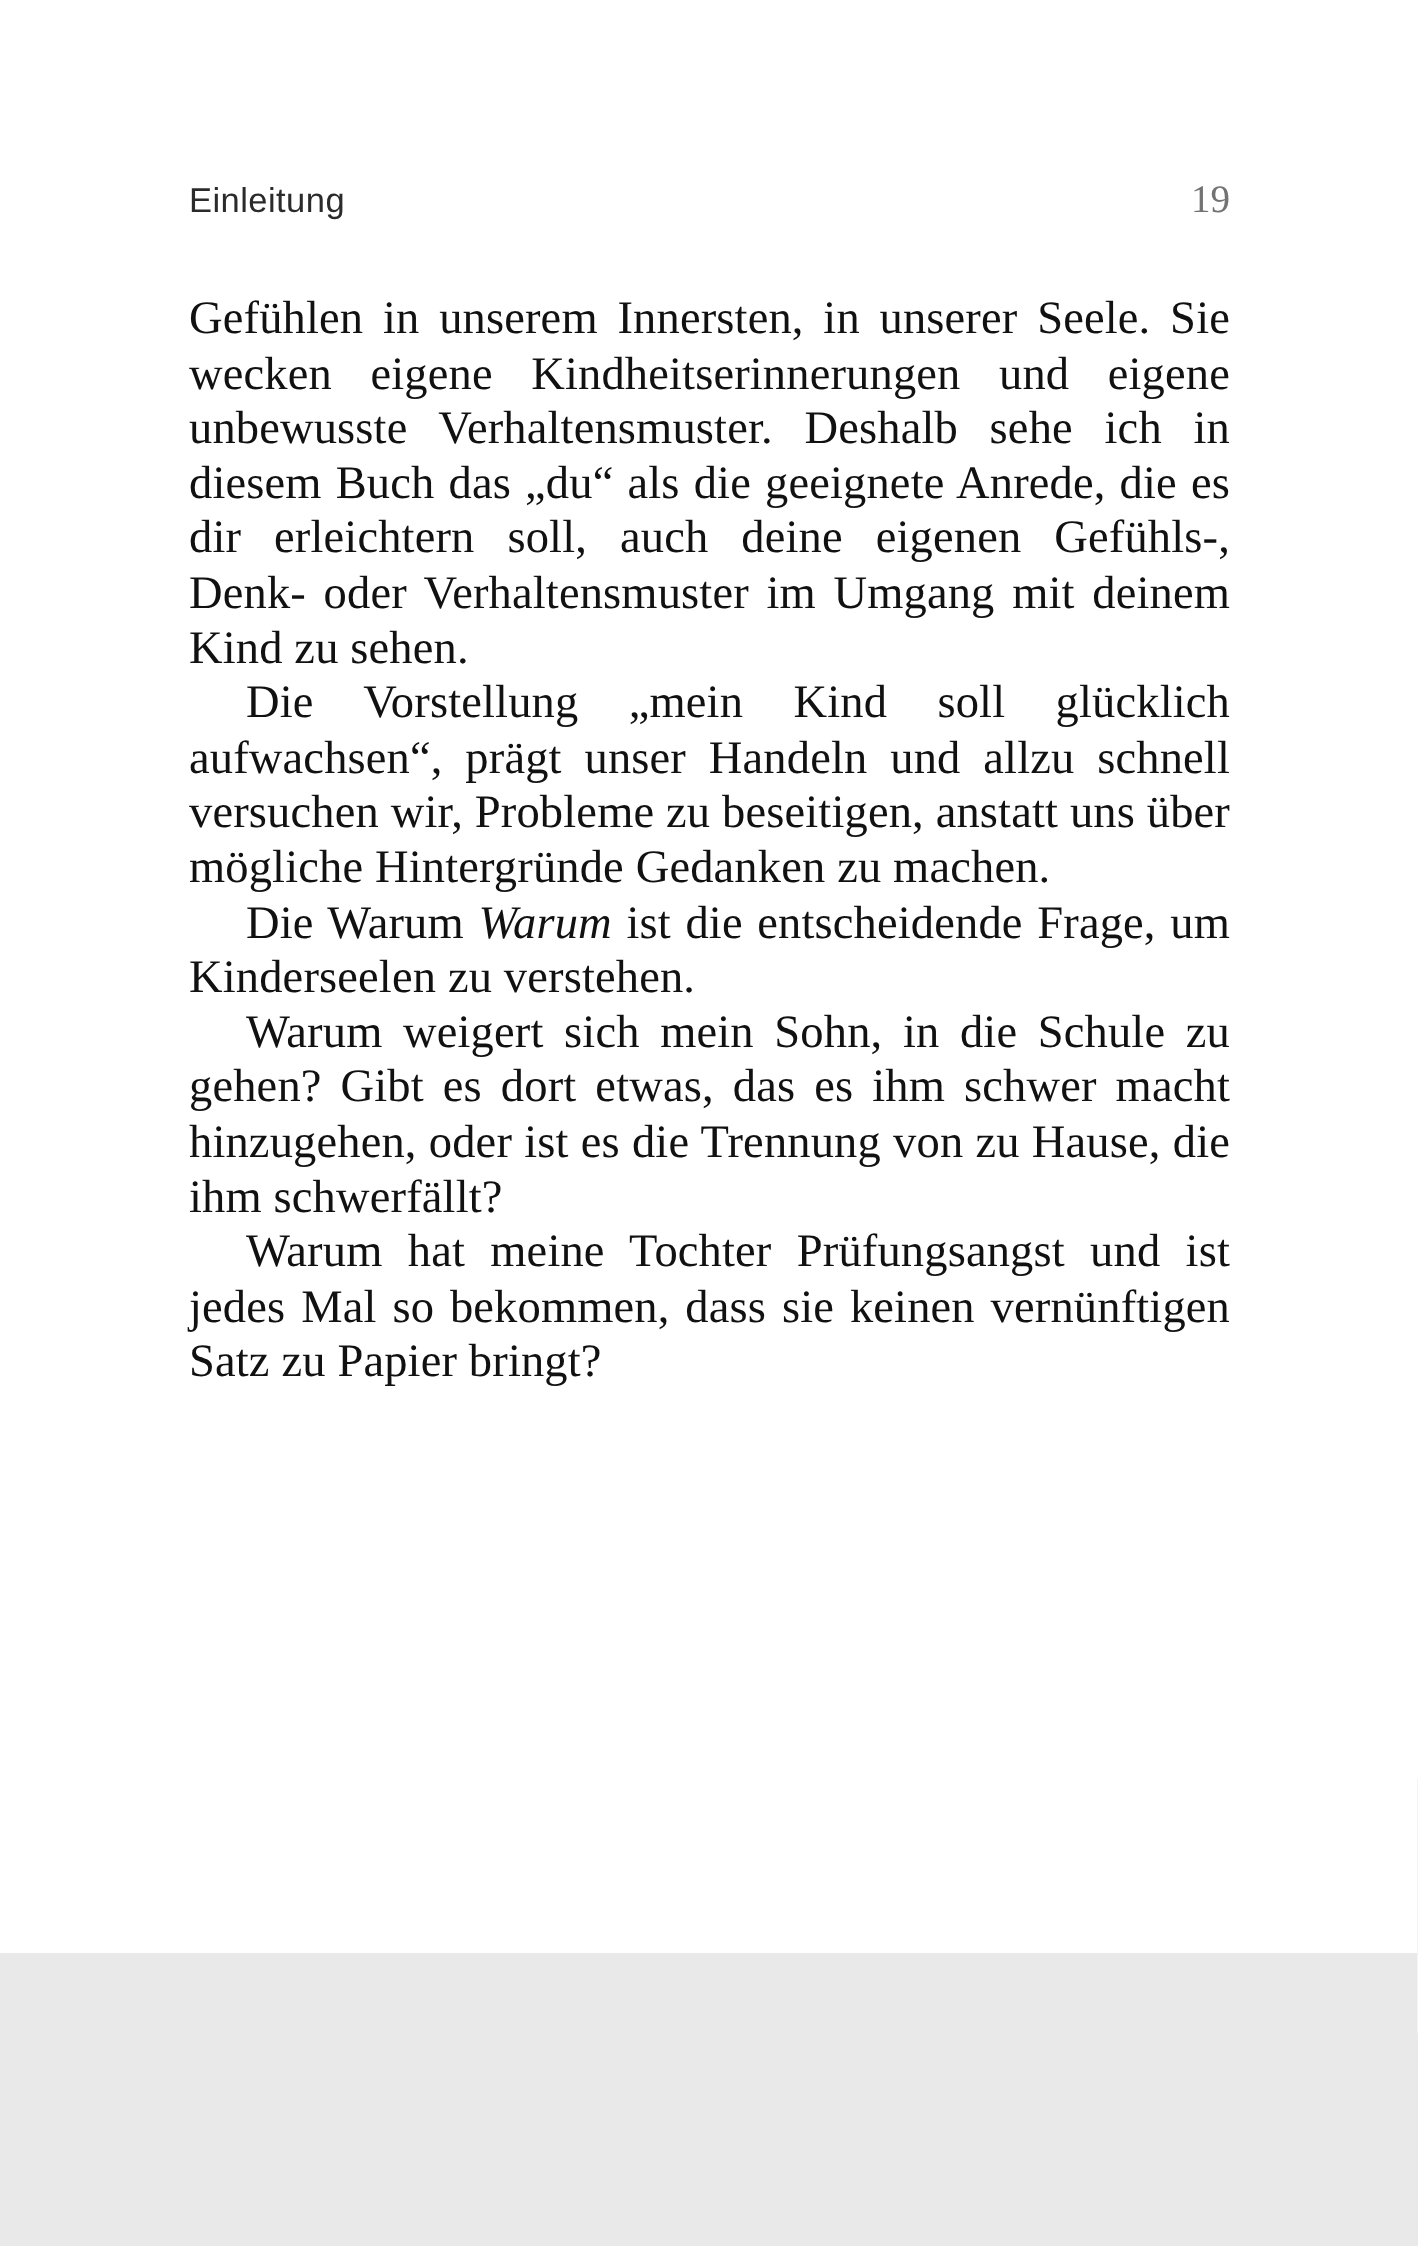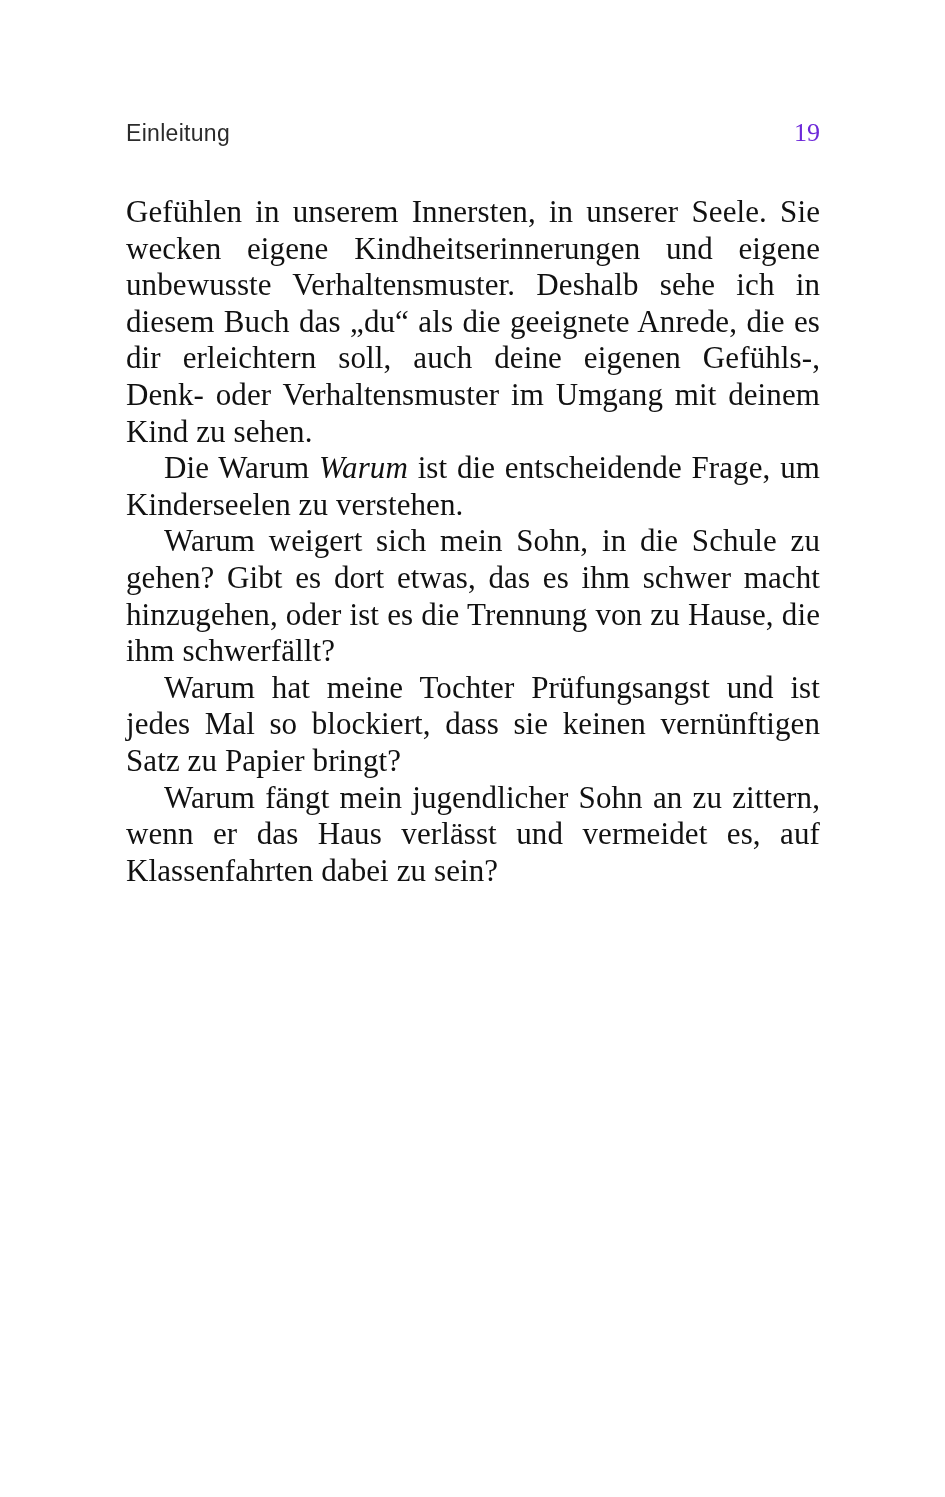--- a/index.html
+++ b/index.html
@@ -1,21 +1,21 @@
 <!DOCTYPE html>
 <html lang="de"><head>
 <meta charset="utf-8">
 <title>Einleitung — Seite 19</title>
 <style>
   * { margin: 0; padding: 0; box-sizing: border-box; }
   html, body { background: #e9e9e9; }
   .page {
     position: relative;
     width: 945px;
-    height: 1497px;
+    height: 1302px;
     margin: 0 auto;
     background: #ffffff;
     padding: 118px 125px 0 126px;
     font-family: "Liberation Serif", serif;
     color: #111111;
     overflow: hidden;
   }
   .running-head {
     display: flex;
     justify-content: space-between;
@@ -25,21 +25,21 @@
   .running-title {
     font-family: "Liberation Sans", sans-serif;
     font-size: 23px;
     font-weight: 400;
     color: #2b2b2b;
     letter-spacing: 0.3px;
   }
   .page-number {
     font-family: "Liberation Serif", serif;
     font-size: 26px;
-    color: #6d28d9;
+    color: #737373;
   }
   .body-text {
     font-size: 31px;
     line-height: 36.6px;
     text-align: justify;
     letter-spacing: 0.1px;
   }
   .para { text-indent: 0; }
   .para.indent { text-indent: 38px; }
   .para em { font-style: italic; }
@@ -47,18 +47,18 @@
 </head>
 <body>
 
 <div class="page">
   <div class="running-head">
     <span class="running-title">Einleitung</span>
     <span class="page-number">19</span>
   </div>
   <div class="body-text">
       <p class="para"><span>Gefühlen in unserem Innersten, in unserer Seele. Sie wecken eigene Kindheitserinnerungen und eigene unbewusste Verhaltensmuster. Deshalb sehe ich in diesem Buch das „du“ als die geeignete Anrede, die es dir erleichtern soll, auch deine eigenen Gefühls-, Denk- oder Verhaltensmuster im Umgang mit deinem Kind zu sehen.</span></p>
+      <p class="para indent"><span>Die Vorstellung „mein Kind soll glücklich aufwachsen“, prägt unser Handeln und allzu schnell versuchen wir, Probleme zu beseitigen, anstatt uns über mögliche Hintergründe Gedanken zu machen.</span></p>
       <p class="para indent"><span>Die Warum </span><em>Warum</em><span> ist die entscheidende Frage, um Kinderseelen zu verstehen.</span></p>
       <p class="para indent"><span>Warum weigert sich mein Sohn, in die Schule zu gehen? Gibt es dort etwas, das es ihm schwer macht hinzugehen, oder ist es die Trennung von zu Hause, die ihm schwerfällt?</span></p>
-      <p class="para indent"><span>Warum hat meine Tochter Prüfungsangst und ist jedes Mal so blockiert, dass sie keinen vernünftigen Satz zu Papier bringt?</span></p>
-      <p class="para indent"><span>Warum fängt mein jugendlicher Sohn an zu zittern, wenn er das Haus verlässt und vermeidet es, auf Klassenfahrten dabei zu sein?</span></p>
+      <p class="para indent"><span>Warum hat meine Tochter Prüfungsangst und ist jedes Mal so bekommen, dass sie keinen vernünftigen Satz zu Papier bringt?</span></p>
     </div>
 </div>
 
 </body></html>

